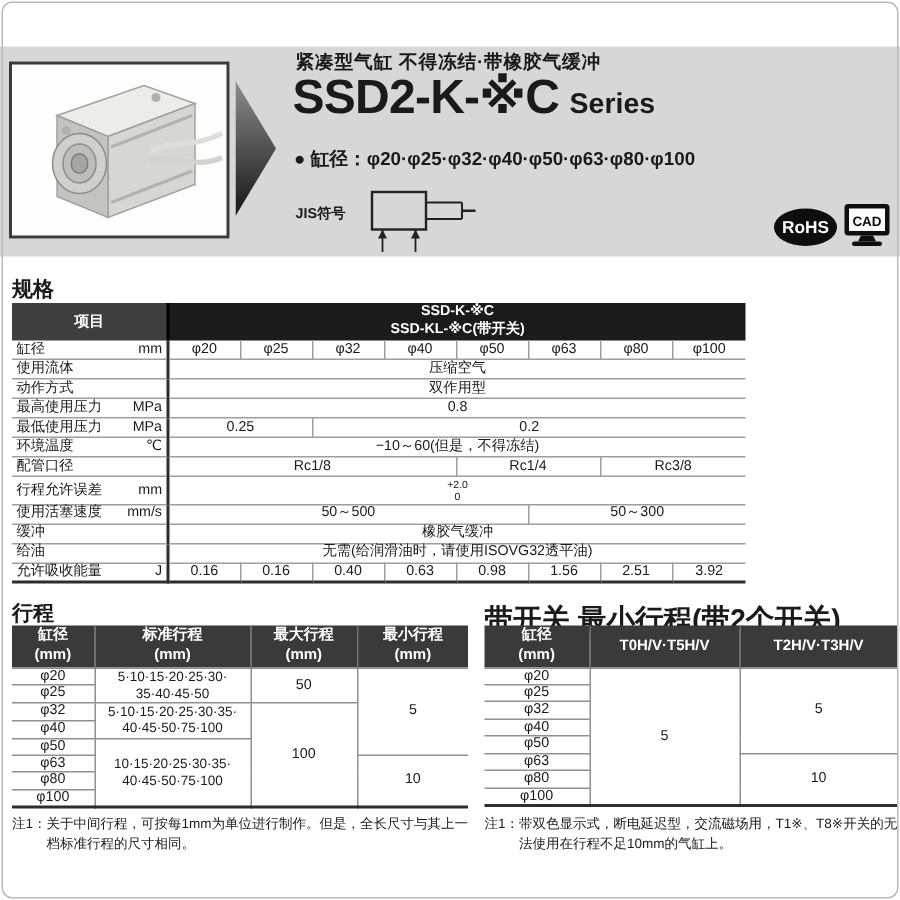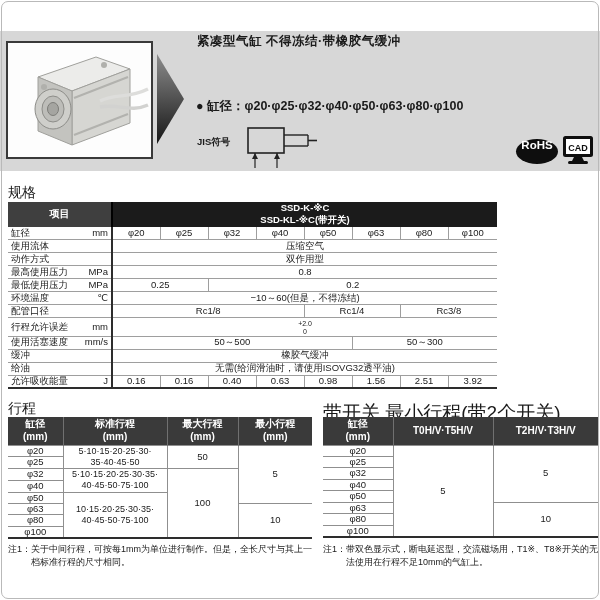--- a/index.html
+++ b/index.html
@@ -15,25 +15,25 @@
   .product { position:absolute; left:6px; top:10px; width:147px; height:118px; background:#fdfdfd; border:2px solid #3a3a3a; }
   .big-arrow { position:absolute; left:157px; top:21px; }
   .cat-line { position:absolute; left:197px; top:2px; font-size:12.5px; font-weight:bold; letter-spacing:.5px; white-space:nowrap; }
   .model-row { position:absolute; left:195px; top:14px; display:flex; align-items:baseline; gap:7px; white-space:nowrap; }
   .model { font-size:32px; font-weight:800; letter-spacing:-.5px; }
   .series { font-size:19px; font-weight:700; }
   .bore-line { position:absolute; left:196px; top:67px; font-size:12.5px; font-weight:600; white-space:nowrap; }
   .jis-label { position:absolute; left:197px; top:105px; font-size:9.5px; font-weight:bold; }
   .jis-sym { position:absolute; left:246px; top:94px; }
   .rohs { position:absolute; left:516px; top:108px; width:42px; height:25px; background:#0e0e0e; border-radius:50%;
-          color:#fff; display:flex; align-items:flex-start; justify-content:center; font-size:11.5px; font-weight:bold; }
+          color:#fff; display:flex; align-items:center; justify-content:center; font-size:11.5px; font-weight:bold; }
   .cad { position:absolute; left:562px; top:104px; }
 
   
-  .sec-title { position:absolute; font-weight:normal; font-size:14px; white-space:nowrap; }
+  .sec-title { position:absolute; font-weight:bold; font-size:14px; white-space:nowrap; }
 
   
   table { border-collapse:collapse; table-layout:fixed; }
   .spec { position:absolute; left:8px; top:202px; width:489px; font-size:9.5px; }
   .spec th { padding:0; }
   .spec .h-item { background:#3f3f3f; color:#fff; font-size:10px; font-weight:bold; border-right:2px solid #000000; }
   .spec .h-models { background:#1b1b1b; color:#fff; font-weight:bold; font-size:9.5px; line-height:1.3; height:16px; }
   .spec td { border-bottom:1px solid #9e9e9e; border-right:1px solid #9e9e9e; text-align:center; height:13px; padding:0; line-height:1.1; }
   .spec td.lblcell { border-right:2px solid #2d2d2d; }
   .spec tr td:last-child { border-right:none; }
@@ -82,20 +82,24 @@
     <defs>
         <linearGradient id="ag" x1="0" y1="0" x2="0" y2="1">
       <stop offset="0" stop-color="#8c8c8c"></stop>
           <stop offset="1" stop-color="#161616"></stop>
     </linearGradient>
       </defs>
     <polygon points="0,2 27,47 0,92" fill="url(#ag)"></polygon>
   </svg>
 
   <div class="cat-line">紧凑型气缸  不得冻结·带橡胶气缓冲</div>
+  <div class="model-row">
+    <span class="model">SSD2-K-※C</span>
+    <span class="series">Series</span>
+  </div>
   <div class="bore-line">● 缸径：φ20·φ25·φ32·φ40·φ50·φ63·φ80·φ100</div>
   <div class="jis-label">JIS符号</div>
 
   <svg class="jis-sym" width="72" height="44" viewBox="0 0 72 44">
     <rect x="2" y="3" width="36" height="25" fill="none" stroke="#222" stroke-width="1.6"></rect>
     <line x1="38" y1="10" x2="62" y2="10" stroke="#222" stroke-width="1.4"></line>
     <line x1="38" y1="21" x2="62" y2="21" stroke="#222" stroke-width="1.4"></line>
     <line x1="62" y1="10" x2="62" y2="21" stroke="#222" stroke-width="1.4"></line>
     <line x1="62" y1="15.5" x2="71" y2="15.5" stroke="#222" stroke-width="1.6"></line>
     <line x1="9" y1="28" x2="9" y2="43" stroke="#222" stroke-width="1.2"></line>

